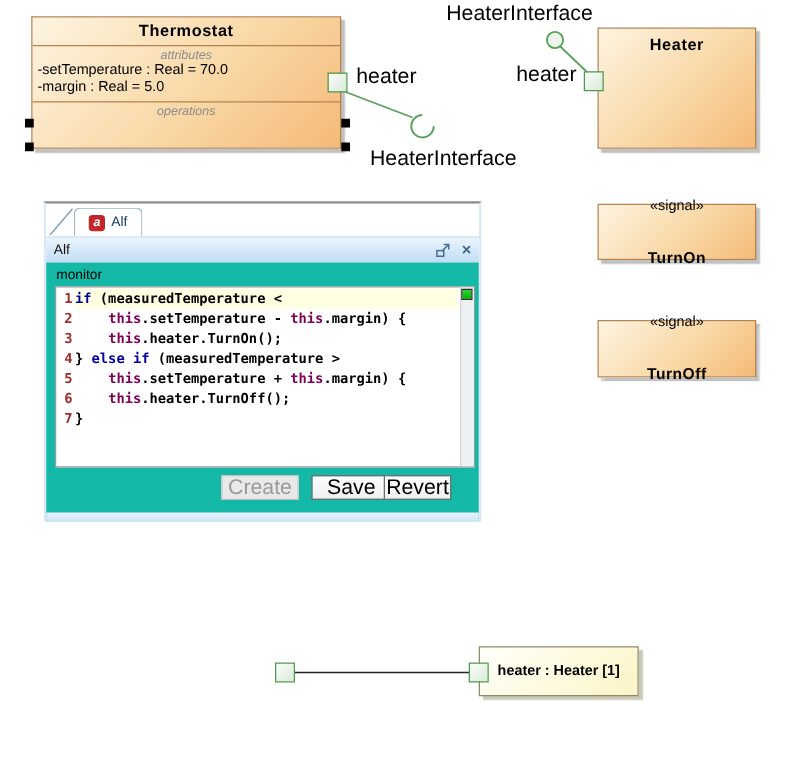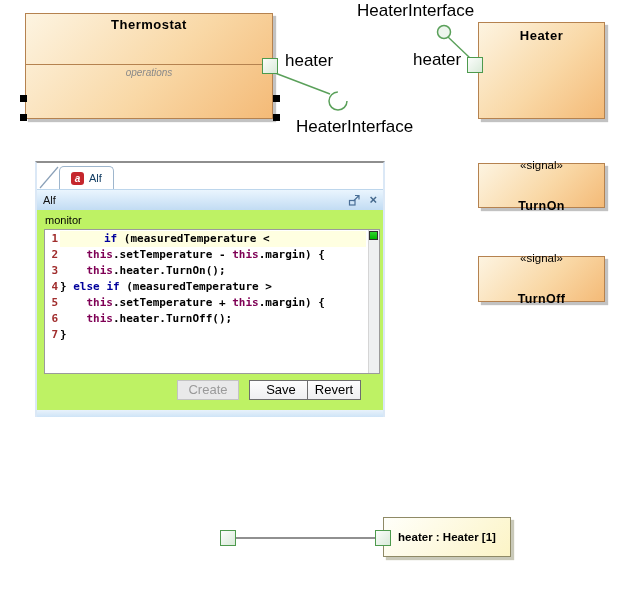--- a/index.html
+++ b/index.html
@@ -54,46 +54,46 @@
     font-weight:bold; font-style:italic; font-size:10px; text-align:center; line-height:13px;
   }
   .tab-label { font-size:11px; color:#123d63; }
   .title-bar {
     height:21px; background:linear-gradient(#eaf5fe,#c2dcf3);
     border-top:1px solid #bdd6ec; display:flex; align-items:center; padding:0 6px;
   }
   .title-bar .vt { font-size:11px; color:#111; flex:1; }
   .tb-icons { display:flex; align-items:center; gap:8px; }
   .close-x { font-size:13px; font-weight:bold; color:#44688c; line-height:12px; cursor:default; }
-  .panel-body { position:relative; height:207px; background:#bef264; }
+  .panel-body { position:relative; height:207px; background:#14b8a6; }
   .monitor-label { position:absolute; left:8px; top:4px; font-size:11px; }
   .editor {
     position:absolute; left:7px; top:19px; width:336px; height:145px;
     background:#fff; border:1px solid #9b9b9b;
     font-family:"DejaVu Sans Mono", monospace; font-size:11px; font-weight:bold;
   }
   .gutter { position:absolute; left:0; top:1px; width:13px; text-align:right; color:#a02d2d; }
   .gutter .ln { height:16px; line-height:16px; }
   .code-area { position:absolute; left:15px; top:1px; right:13px; white-space:pre; }
   .code-line { height:16px; line-height:16px; }
-  .code-line:first-child { background:#ffffe1;padding-left:44px; }
+  .code-line:first-child { background:#ffffe1; }
   .tok-k { color:#00009c; }
   .tok-t { color:#7f0055; }
   .tok-p { color:#000; }
   .caret { position:absolute; left:14.5px; top:2px; width:1.5px; height:13px; background:#000; }
   .overview-ruler {
     position:absolute; right:0; top:0; bottom:0; width:11px;
     background:#eef0f1; border-left:1px solid #d5d5d5;
   }
   .anno-green {
     position:absolute; top:1px; right:1px; width:9px; height:9px;
     background:linear-gradient(#2fd52f,#00b400); border:1px solid #2f2f2f;
   }
   .btn {
-    position:absolute; height:20px; font-size:13px; text-align:center; line-height:18px;
+    position:absolute; height:20px; font-size:17px; text-align:center; line-height:18px;
     background:linear-gradient(#fdfdfd,#efeff1); border:1px solid #6e6e6e; color:#000;
   }
   .btn.disabled { background:#e9e9ea; border:1px solid #c3c3c3; color:#9a9a9a; }
   .bottom-strip {
     position:absolute; left:0; right:0; bottom:0; height:7px;
     background:linear-gradient(#e8f2fb,#cfe4f7);
   }
 </style>
 </head>
 <body>
@@ -103,21 +103,26 @@
   <svg class="overlay">
     <line x1="275" y1="73" x2="330" y2="94" stroke="#5aa05a" stroke-width="1.4"></line>
     <circle cx="338" cy="101" r="9" fill="none" stroke="#5aa05a" stroke-width="1.5" stroke-dasharray="42 14.5"></circle>
     <line x1="448" y1="37" x2="470" y2="58" stroke="#5aa05a" stroke-width="1.4"></line>
     <circle cx="444" cy="32" r="6.5" fill="#edf5ed" stroke="#5aa05a" stroke-width="1.5"></circle>
     <line x1="236" y1="538" x2="376" y2="538" stroke="#222" stroke-width="1.2"></line>
   </svg>
 
   <div class="node" style="left:25px; top:13px; width:248px; height:106px;">
     <div class="node-title" style="height:22px; line-height:22px;">Thermostat</div>
-    <div class="compartment" style="height:38px;margin-top:28px;">
+    <div class="compartment" style="height:45px;">
+      <div class="comp-label">attributes</div>
+      <div class="member">-setTemperature : Real = 70.0</div>
+      <div class="member">-margin : Real = 5.0</div>
+    </div>
+    <div class="compartment" style="height:38px;">
       <div class="comp-label">operations</div>
     </div>
   </div>
 
   <div class="handle" style="left:20px; top:95px;"></div>
   <div class="handle" style="left:273px; top:95px;"></div>
   <div class="handle" style="left:20px; top:114px;"></div>
   <div class="handle" style="left:273px; top:114px;"></div>
 
   <div class="port" style="left:262px; top:58px;"></div>

